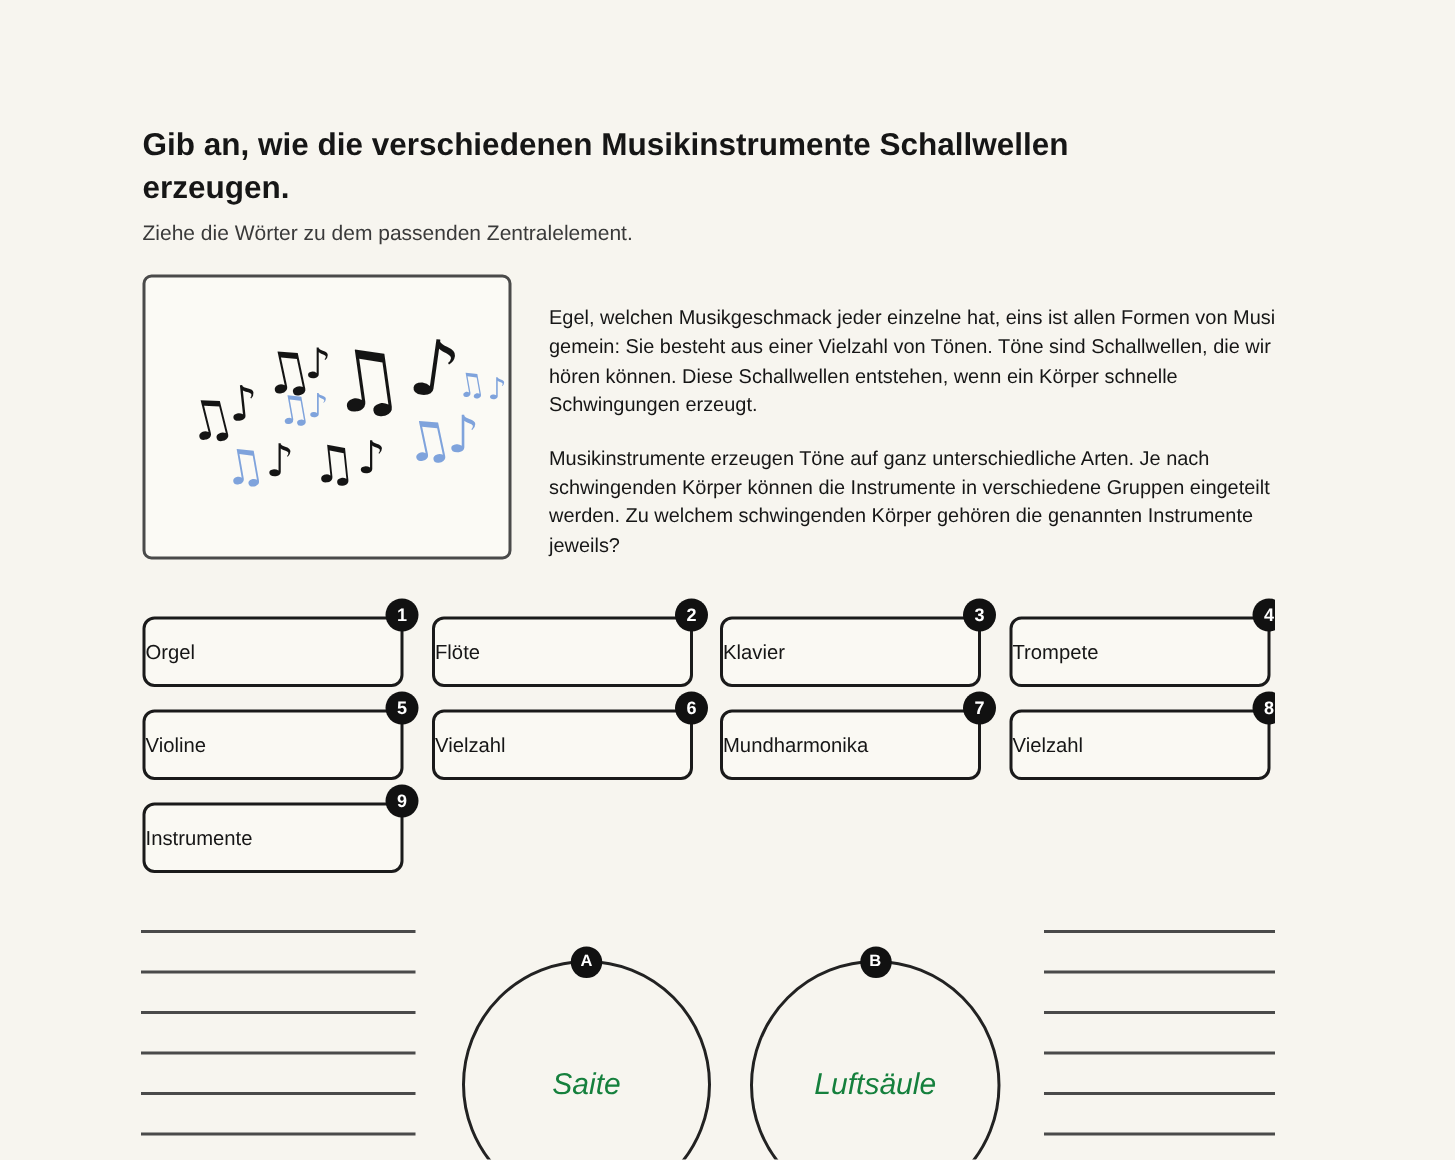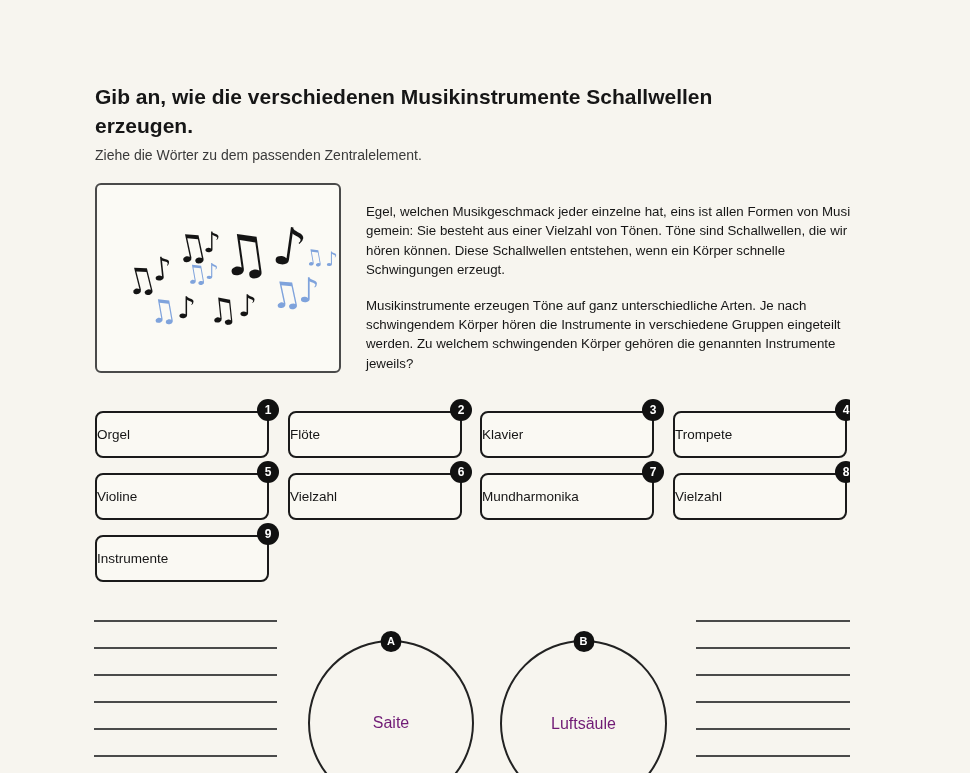--- a/index.html
+++ b/index.html
@@ -34,21 +34,21 @@
   .lines.left  { left:94px;  width:183px; }
   .lines.right { left:696px; width:185px; }
 
   .dropzone { position:absolute; top:640px; border:2px solid #222; border-radius:50%;
               display:flex; align-items:center; justify-content:center; background:transparent; }
   .dropzone.a { left:308px; width:166px; height:166px; }
   .dropzone.b { left:500px; width:167px; height:167px; }
   .zone-badge { position:absolute; top:-11px; left:50%; transform:translateX(-50%);
                 width:21px; height:21px; background:#111; color:#fff; border-radius:50%;
                 font-size:11px; font-weight:700; text-align:center; line-height:21px; }
-  .zone-label { font-size:16px; color:#701a75; }
+  .zone-label { font-size:20px; color:#15803d;font-style:italic; }
 </style>
 </head>
 <body>
 
 <div class="stage">
 
   <h1 class="title">Gib an, wie die verschiedenen Musikinstrumente Schallwellen erzeugen.</h1>
   <div class="subtitle">Ziehe die Wörter zu dem passenden Zentralelement.</div>
 
   <div class="media-box">
@@ -65,21 +65,21 @@
     <span class="note black" style="left:141px;top:106px;font-size:30px">♪</span>
     <span class="note black" style="left:176px;top:36px;font-size:52px;transform:rotate(8deg)">♪</span>
     <span class="note blue" style="left:207px;top:62px;font-size:22px;transform:rotate(-10deg)">♫</span>
     <span class="note blue" style="left:228px;top:64px;font-size:20px">♪</span>
     <span class="note blue" style="left:172px;top:92px;font-size:36px;transform:rotate(-12deg)">♫</span>
     <span class="note blue" style="left:201px;top:88px;font-size:34px">♪</span>
   </div>
 
   <div class="intro">
     <p>Egel, welchen Musikgeschmack jeder einzelne hat, eins ist allen Formen von Musik gemein: Sie besteht aus einer Vielzahl von Tönen. Töne sind Schallwellen, die wir hören können. Diese Schallwellen entstehen, wenn ein Körper schnelle Schwingungen erzeugt.</p>
-    <p>Musikinstrumente erzeugen Töne auf ganz unterschiedliche Arten. Je nach schwingendem Körper hören die Instrumente in verschiedene Gruppen eingeteilt werden. Zu welchem schwingenden Körper gehören die genannten Instrumente jeweils?</p>
+    <p>Musikinstrumente erzeugen Töne auf ganz unterschiedliche Arten. Je nach schwingenden Körper können die Instrumente in verschiedene Gruppen eingeteilt werden. Zu welchem schwingenden Körper gehören die genannten Instrumente jeweils?</p>
   </div>
 
   <div class="drag-box" style="left:95px;top:411px">
     <span class="badge">1</span>
     <span class="drag-label">Orgel</span>
   </div>
   <div class="drag-box" style="left:288px;top:411px">
     <span class="badge">2</span>
     <span class="drag-label">Flöte</span>
   </div>

